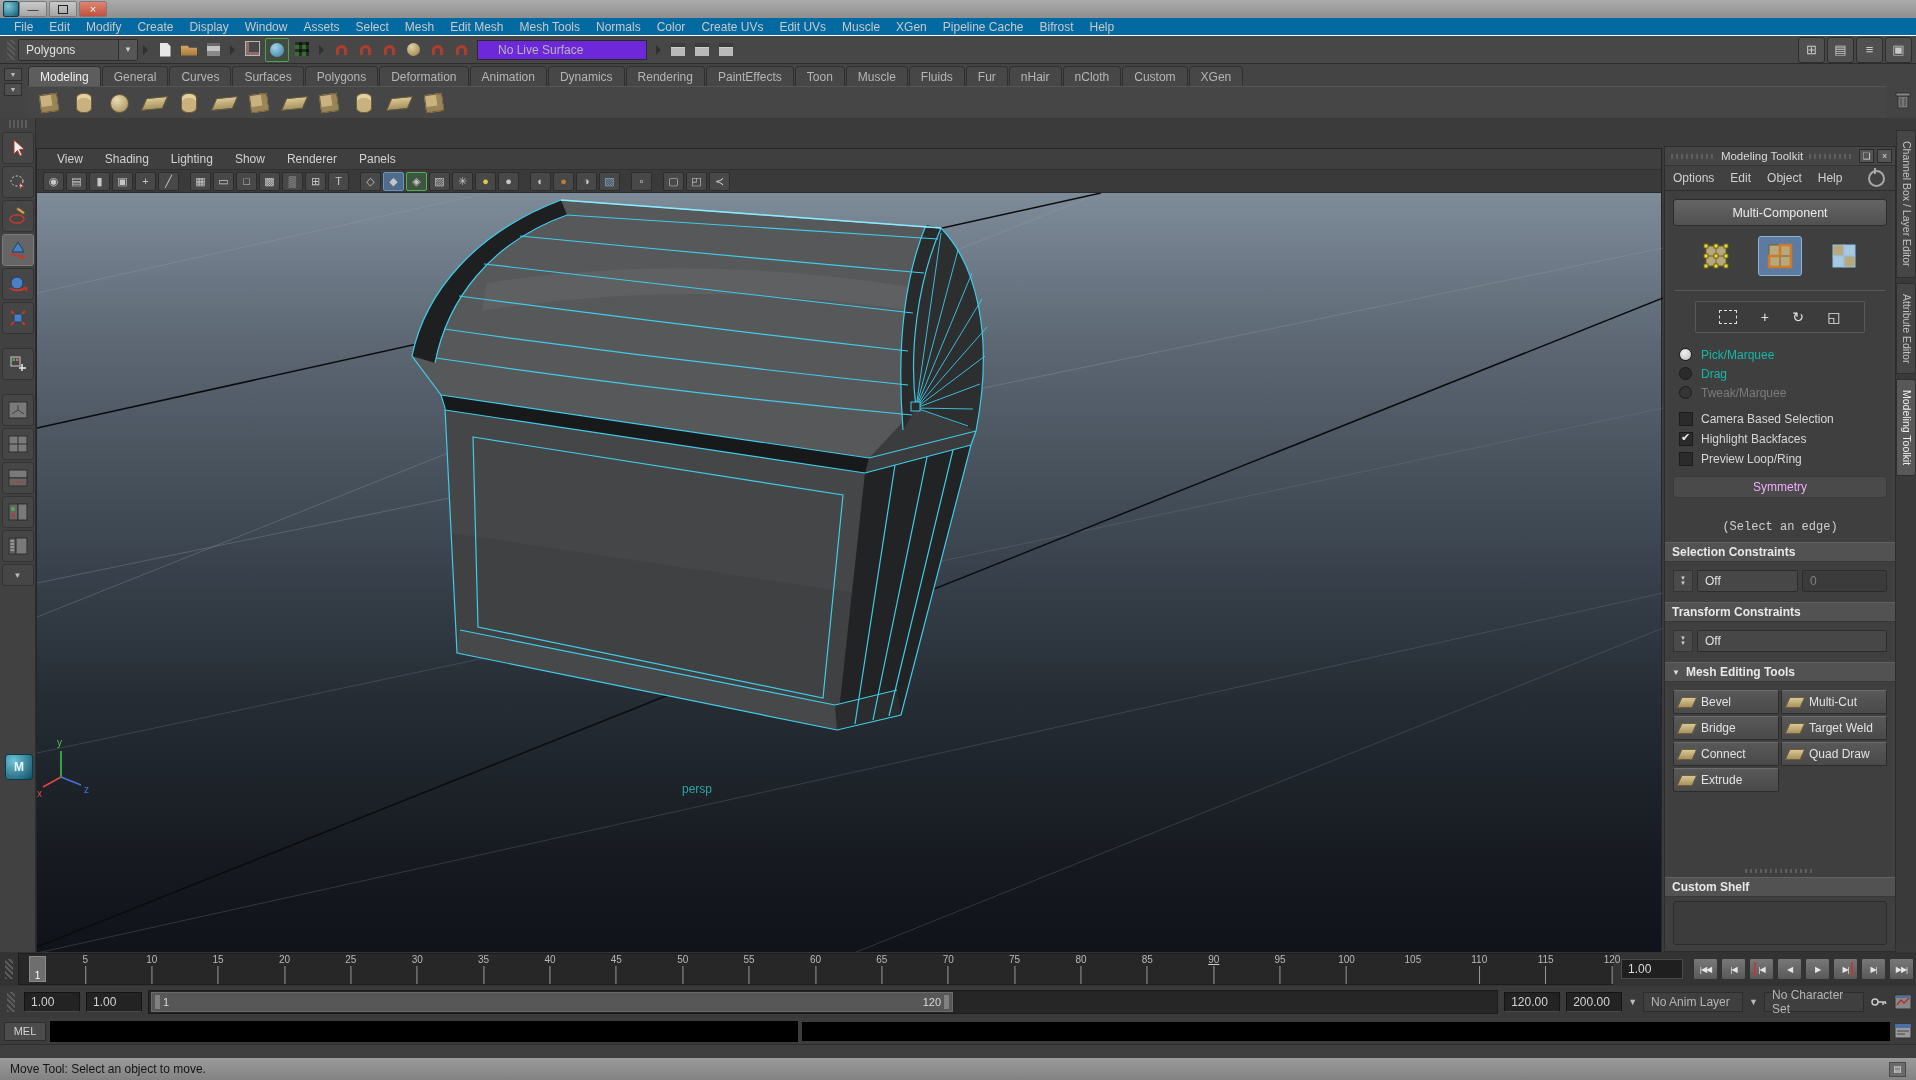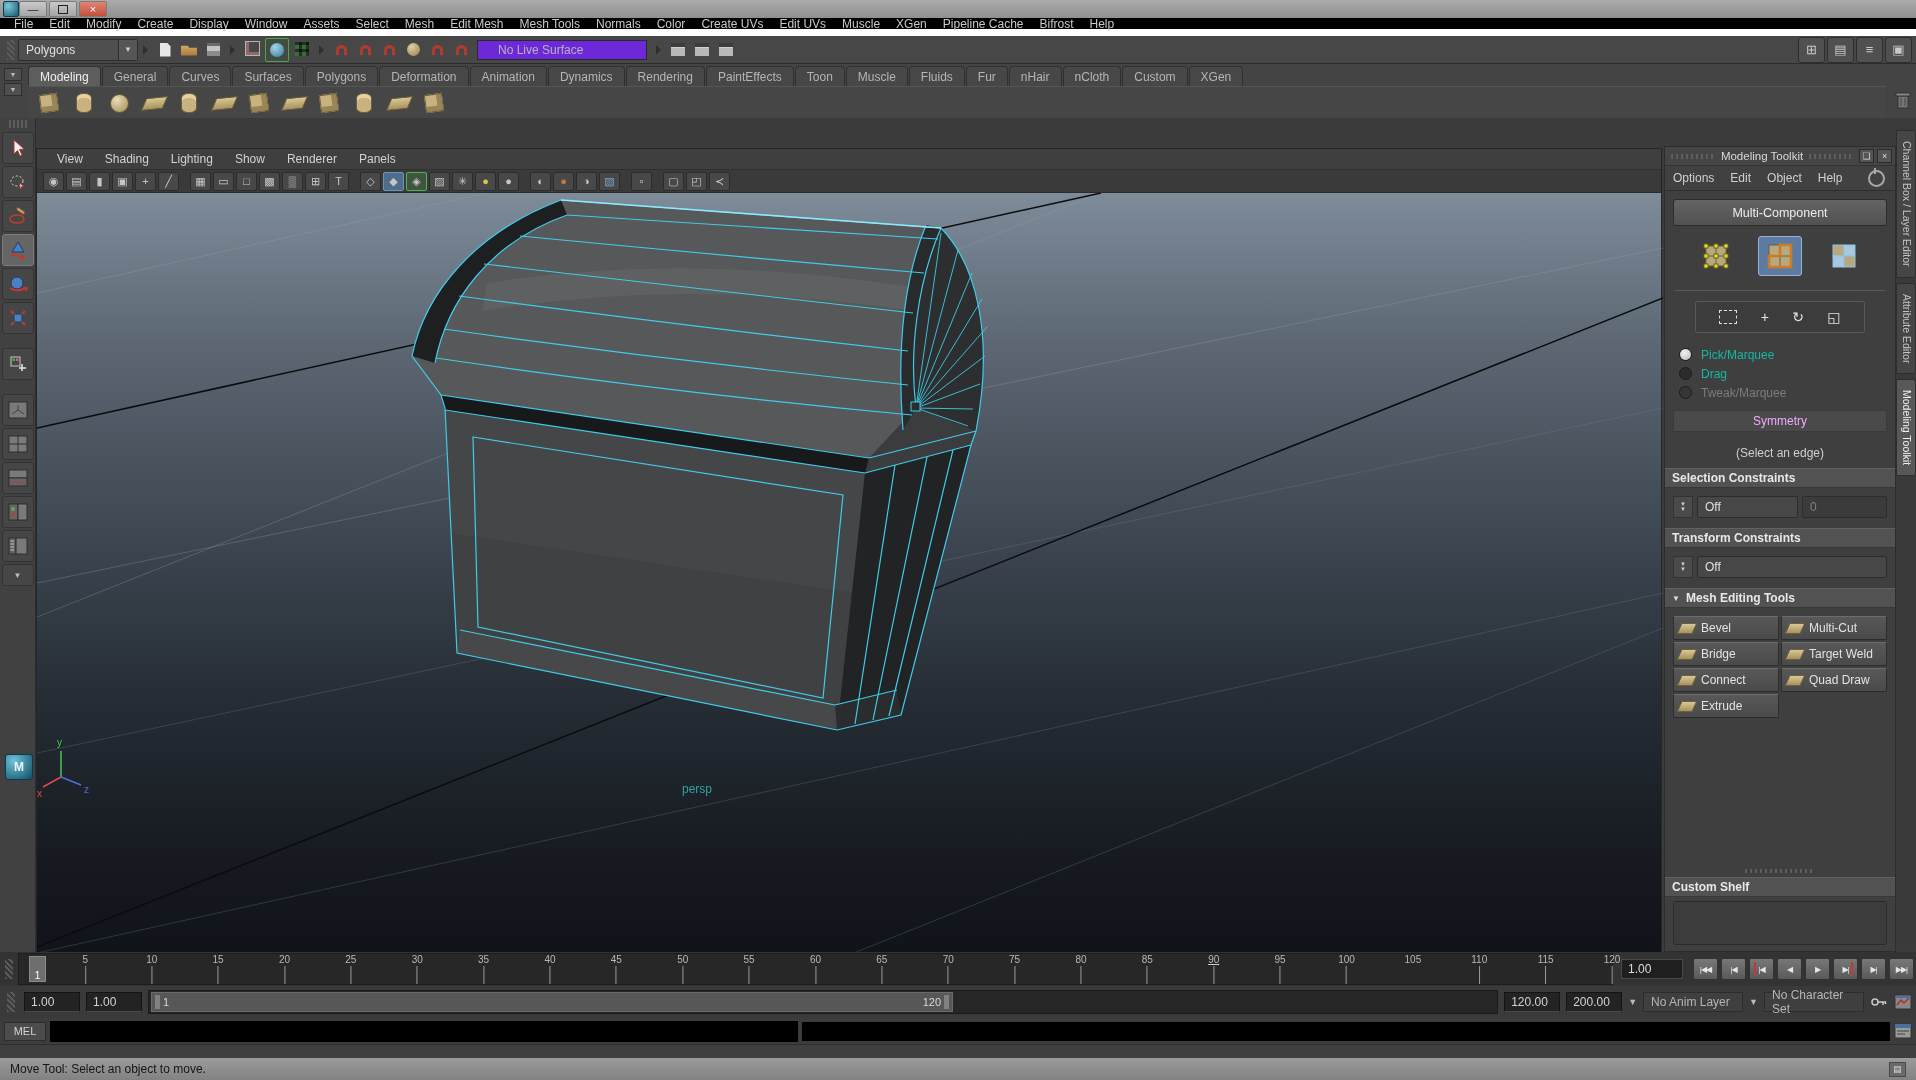--- a/index.html
+++ b/index.html
@@ -9,21 +9,21 @@
   .titlebar{position:absolute;left:0;top:0;width:100%;height:18px;background:linear-gradient(#ababab,#8f8f8f);
             display:flex;align-items:center;color:#1a1a1a;}
   .titlebar .app-icon{width:14px;height:14px;margin-left:3px;border-radius:2px;
             background:radial-gradient(circle at 30% 30%,#7ec8d8,#155a74);border:1px solid #0c3c50;}
   .titlebar .title{flex:1;text-align:center;font-size:12.5px;}
   .winbtn{width:26px;height:14px;margin-right:2px;display:flex;align-items:center;justify-content:center;
           font-size:11px;color:#222;background:linear-gradient(#c9c9c9,#a5a5a5);border:1px solid #7c7c7c;border-radius:2px;}
   .winbtn.close{background:linear-gradient(#e08573,#c0503c);color:#fff;}
   .maxglyph{width:8px;height:7px;border:1px solid #222;}
   
-  .menubar{position:absolute;left:0;top:18px;width:100%;height:18px;background:#000000;border-bottom:7px solid #ffffff;
+  .menubar{position:absolute;left:0;top:18px;width:100%;height:18px;background:#0369a1;border-bottom:1px solid #ffffff;
            display:flex;align-items:center;padding-left:6px;box-sizing:border-box;}
   .menubar .mi{padding:0 8px;color:#c9c9c9;font-size:12px;line-height:18px;white-space:nowrap;}
   
   .statusline{position:absolute;left:0;top:36px;width:100%;height:28px;background:#474747;border-bottom:1px solid #2c2c2c;
               display:flex;align-items:center;box-sizing:border-box;padding:0 4px;}
   .grip{width:8px;height:20px;margin:0 3px;
         background:repeating-linear-gradient(45deg,#5a5a5a 0 2px,transparent 2px 4px);}
   .sl-sep{width:0;height:0;border-left:5px solid #2f2f2f;border-top:5px solid transparent;border-bottom:5px solid transparent;margin:0 5px;}
   .mode-dd{display:flex;align-items:center;width:118px;height:20px;background:#4f4f4f;border:1px solid #2d2d2d;border-radius:2px;}
   .mode-dd .lbl{flex:1;padding-left:7px;color:#e0e0e0;}
@@ -120,21 +120,21 @@
   .tk-radio.selected .dot{background:radial-gradient(circle at 40% 35%,#f0f0f0,#b9b9b9);}
   .tk-radio .rl{color:#14b8a6;}
   .tk-radio.disabled .rl{color:#7c7c7c;}
   .tk-radio.disabled .dot{background:#353535;}
   .tk-check{display:flex;align-items:center;height:18px;padding-left:8px;margin-top:2px;}
   .tk-check .box{width:12px;height:12px;background:#2b2b2b;border:1px solid #1c1c1c;margin-right:8px;position:relative;}
   .tk-check.checked .box:after{content:"✔";position:absolute;left:1px;top:-2px;color:#ececec;font-size:11px;}
   .tk-check .cl{color:#d6d6d6;}
   .tk-sym{height:20px;margin:8px 2px 4px;background:#4a4a4a;border:1px solid #3a3a3a;border-radius:2px;color:#f0abfc;
           display:flex;align-items:center;justify-content:center;}
-  .tk-hint{text-align:center;color:#cfcfcf;margin:10px 0 8px;}
+  .tk-hint{text-align:center;color:#cfcfcf;margin:18px 0 8px;font-family:Liberation Mono, monospace;}
   .tk-sec{height:18px;background:#525252;border-top:1px solid #616161;border-bottom:1px solid #383838;
           display:flex;align-items:center;padding-left:7px;margin:0 -6px;color:#e8e8e8;font-weight:bold;font-size:12px;}
   .tk-sec .tri{font-size:8px;margin-right:6px;color:#ddd;}
   .tk-row{display:flex;align-items:center;gap:4px;margin:8px 2px 10px;}
   .dd-chip{width:18px;height:20px;background:#4a4a4a;border:1px solid #333;display:flex;flex-direction:column;align-items:center;justify-content:center;color:#ccc;font-size:6px;line-height:5px;}
   .tk-field{height:20px;background:#474747;border:1px solid #2c2c2c;border-radius:2px;color:#e0e0e0;
             display:flex;align-items:center;padding-left:7px;}
   .tk-field.dis{background:#3b3b3b;color:#808080;}
   .mt-grid{display:grid;grid-template-columns:1fr 1fr;gap:2px;margin:8px 2px 0;}
   .mt-tool{height:22px;background:linear-gradient(#585858,#4a4a4a);border:1px solid #2c2c2c;border-top-color:#6c6c6c;border-radius:2px;
@@ -728,20 +728,37 @@
             <div class="tk-radio">
               <span class="dot"></span>
               <span class="rl">Drag</span>
             </div>
 
             <div class="tk-radio disabled">
               <span class="dot"></span>
               <span class="rl">Tweak/Marquee</span>
             </div>
           </div>
+        <div style="margin-top:6px">
+
+            <div class="tk-check">
+              <span class="box"></span>
+              <span class="cl">Camera Based Selection</span>
+            </div>
+
+            <div class="tk-check checked">
+              <span class="box"></span>
+              <span class="cl">Highlight Backfaces</span>
+            </div>
+
+            <div class="tk-check">
+              <span class="box"></span>
+              <span class="cl">Preview Loop/Ring</span>
+            </div>
+          </div>
         <div class="tk-sym">Symmetry</div>
         <div class="tk-hint">(Select an edge)</div>
         <div class="tk-sec">
           <span>Selection Constraints</span>
         </div>
         <div class="tk-row">
           <div class="dd-chip">
               <span>▼</span>
               <span>▼</span>
             </div>

